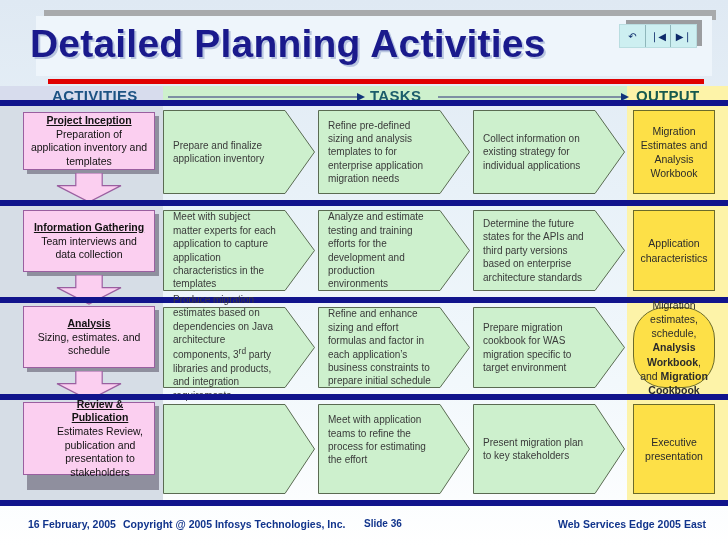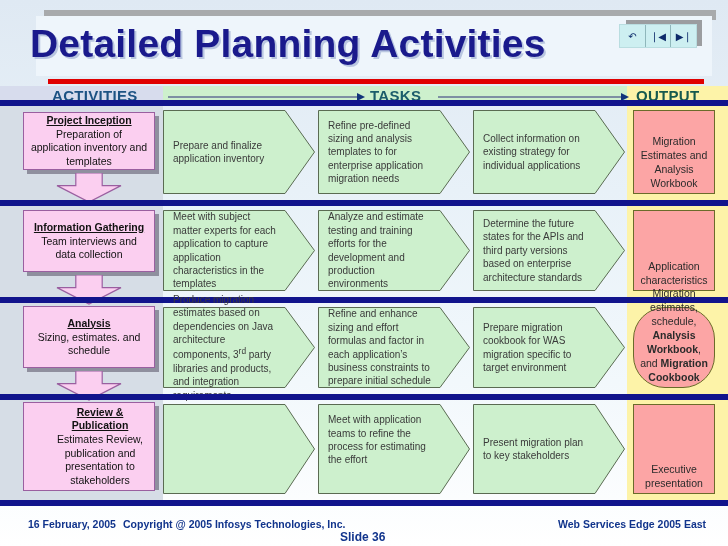--- a/index.html
+++ b/index.html
@@ -94,35 +94,35 @@
   
   .chev{position:absolute;}
   .chev svg{position:absolute;left:0;top:0;}
   .chev .ctext{
     position:absolute;left:10px;top:0;right:34px;bottom:0;
     display:flex;align-items:center;
     font-size:10px;color:#3a3a3a;line-height:1.34;
   }
   
   .out-box{
-    position:absolute;background:#fca5a5;border:1px solid #6b6b2a;
+    position:absolute;background:#fde047;border:1px solid #6b6b2a;
     box-sizing:border-box;
-    display:flex;align-items:flex-end;justify-content:center;text-align:center;
+    display:flex;align-items:center;justify-content:center;text-align:center;
     padding:3px 5px;
     font-size:10.5px;color:#2b2b2b;line-height:1.34;
   }
   .out-col-bg{position:absolute;left:627px;width:101px;background:#fdf3a8;}
   .out-box b{font-weight:bold;}
 
   
   .footer{position:absolute;left:0;top:512px;width:728px;height:34px;}
   .foot-txt{position:absolute;top:6px;font-size:10.5px;font-weight:bold;color:#11348c;}
   .f-date{left:28px;}
   .f-copy{left:123px;}
-  .f-slide{left:340px;font-size:12px;margin-top:12px;}
+  .f-slide{left:364px;font-size:10px;}
   .f-right{left:558px;}
 </style>
 </head>
 <body>
 
 <div class="slide">
 
   <div class="top-shadow"></div>
   <div class="title-panel"></div>
   <div class="title-text">Detailed Planning Activities</div>
@@ -249,21 +249,21 @@
         <svg width="152" height="81">
           <path d="M0.5,0.5 H122 L151.5,40.5 L122,80.5 H0.5 Z" fill="#cdf0cd" stroke="#5a6b52" stroke-width="1"></path>
         </svg>
         <div class="ctext">Prepare migration cookbook for WAS migration specific to target environment</div>
       </div>
       <div class="out-box" style="left: 633px; top: 307px; width: 82px; height: 81px; border-radius: 32px;">
         <span><span>Migration estimates, schedule, </span><b>Analysis Workbook</b><span>, and </span><b>Migration Cookbook</b></span>
       </div>
       <div class="navy-bar" style="top: 394px;"></div>
       <div class="stage-shadow" style="left: 27px; top: 406px; width: 132px; height: 84px;"></div>
-      <div class="stage-box" style="left: 23px; top: 402px; width: 132px; height: 89px; padding-left: 28px;">
+      <div class="stage-box" style="left: 23px; top: 402px; width: 132px; height: 73px; padding-left: 28px;">
         <div class="stage-title">Review &amp; Publication</div>
         <div class="stage-desc">Estimates Review, publication and presentation to stakeholders</div>
       </div>
       <div class="chev" style="left: 163px; top: 404px; width: 152px; height: 90px;">
         <svg width="152" height="90">
           <path d="M0.5,0.5 H122 L151.5,45 L122,89.5 H0.5 Z" fill="#cdf0cd" stroke="#5a6b52" stroke-width="1"></path>
         </svg>
       </div>
       <div class="chev" style="left: 318px; top: 404px; width: 152px; height: 72px;">
         <svg width="152" height="90">

